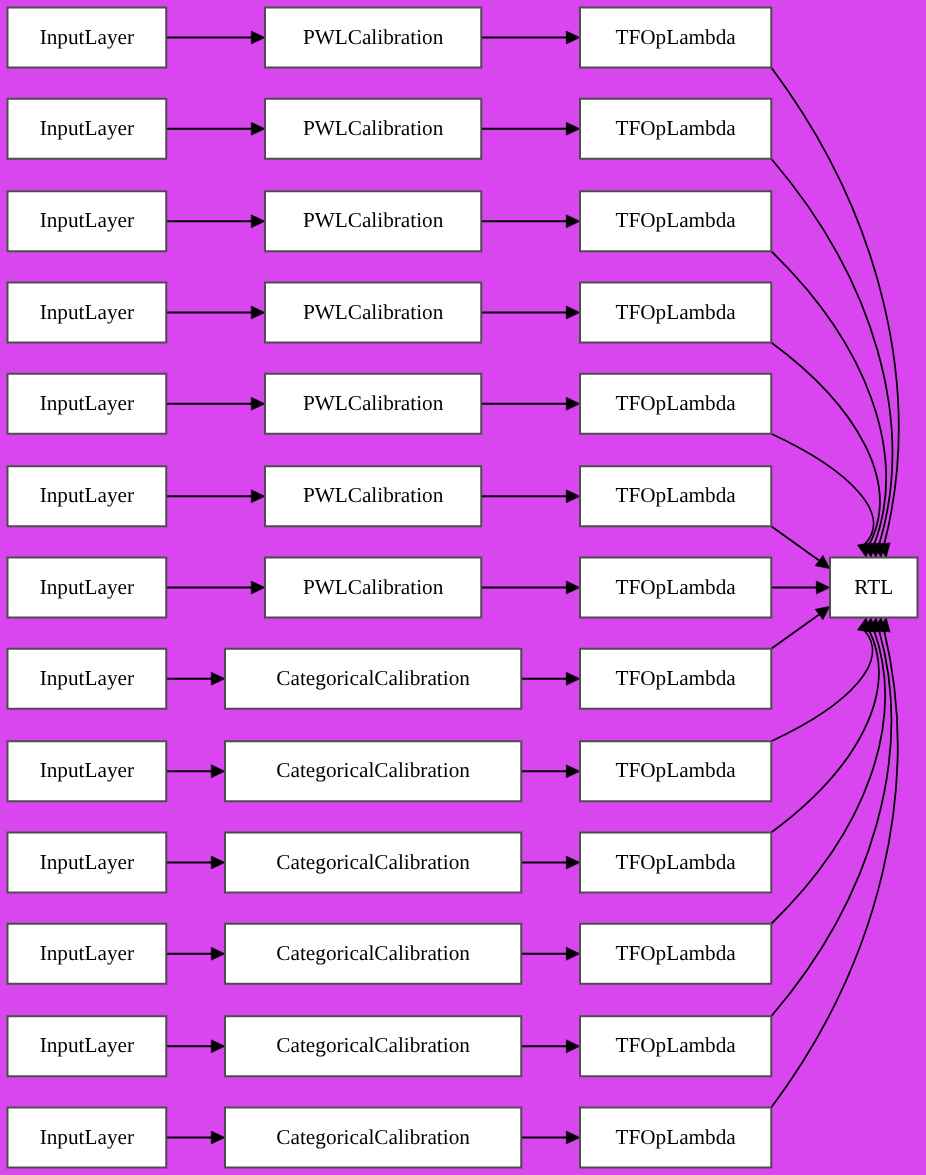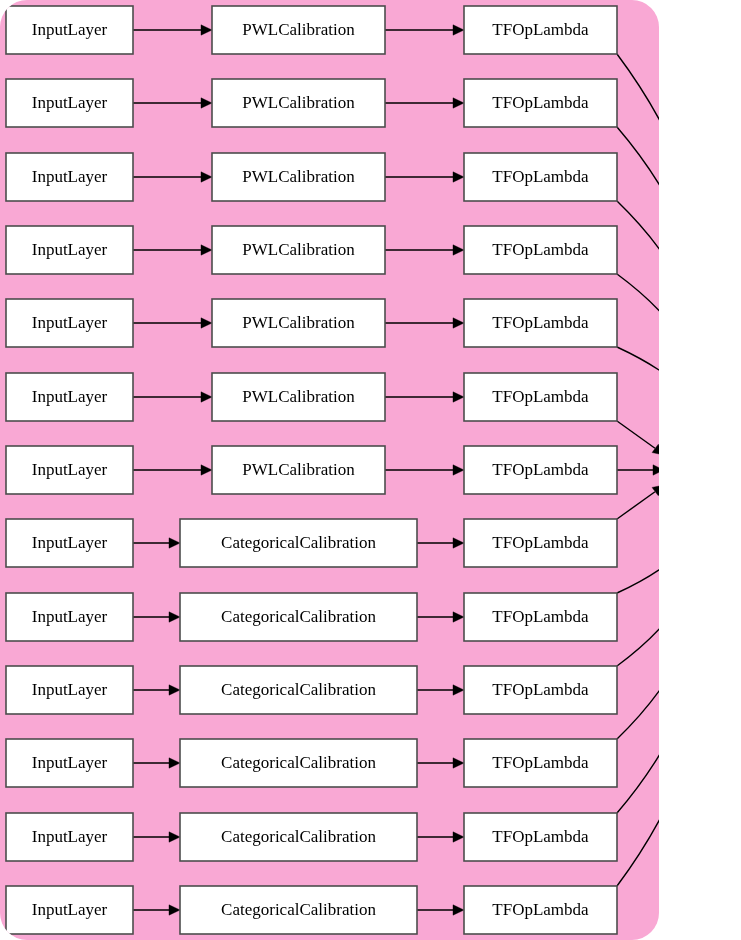--- a/index.html
+++ b/index.html
@@ -5,25 +5,24 @@
   html, body {
     margin: 0;
     padding: 0;
     background: #ffffff;
   }
   body {
     font-family: "Liberation Serif", "DejaVu Serif", serif;
   }
   #graph-canvas {
     position: relative;
-    width: 659px;
+    width: 741px;
     height: 940px;
-    background: #f9a8d4;
+    background: #d946ef;
     overflow: hidden;
-    border-radius: 27px;
   }
   svg#graph-svg {
     display: block;
     width: 741px;
     height: 940px;
   }
   .node-rect {
     fill: #ffffff;
     stroke: #4d4d4d;
     stroke-width: 1.6;

